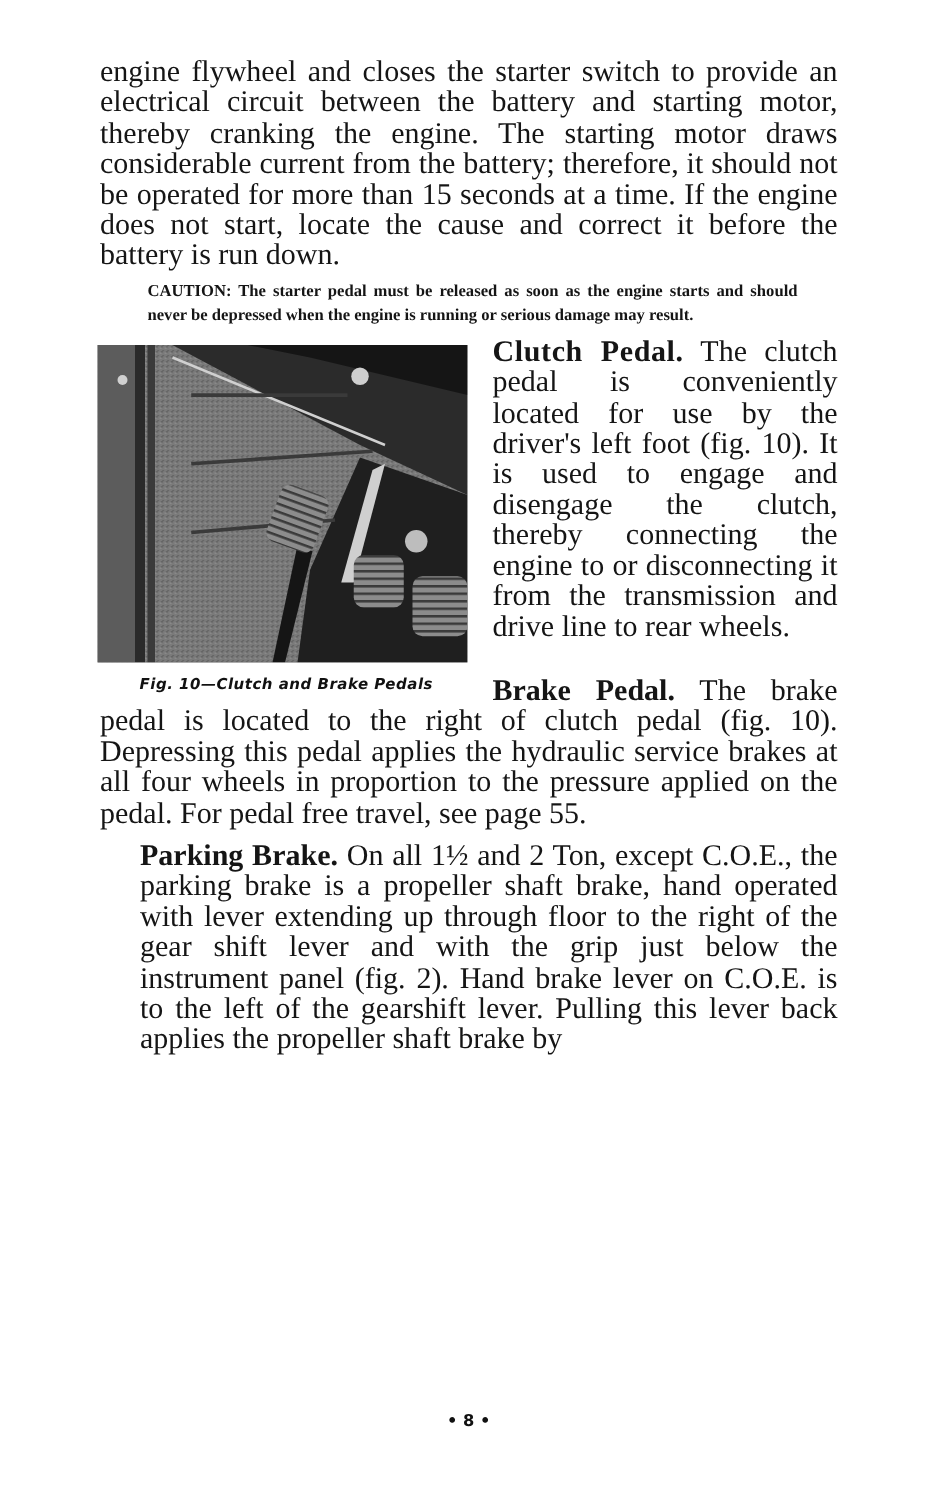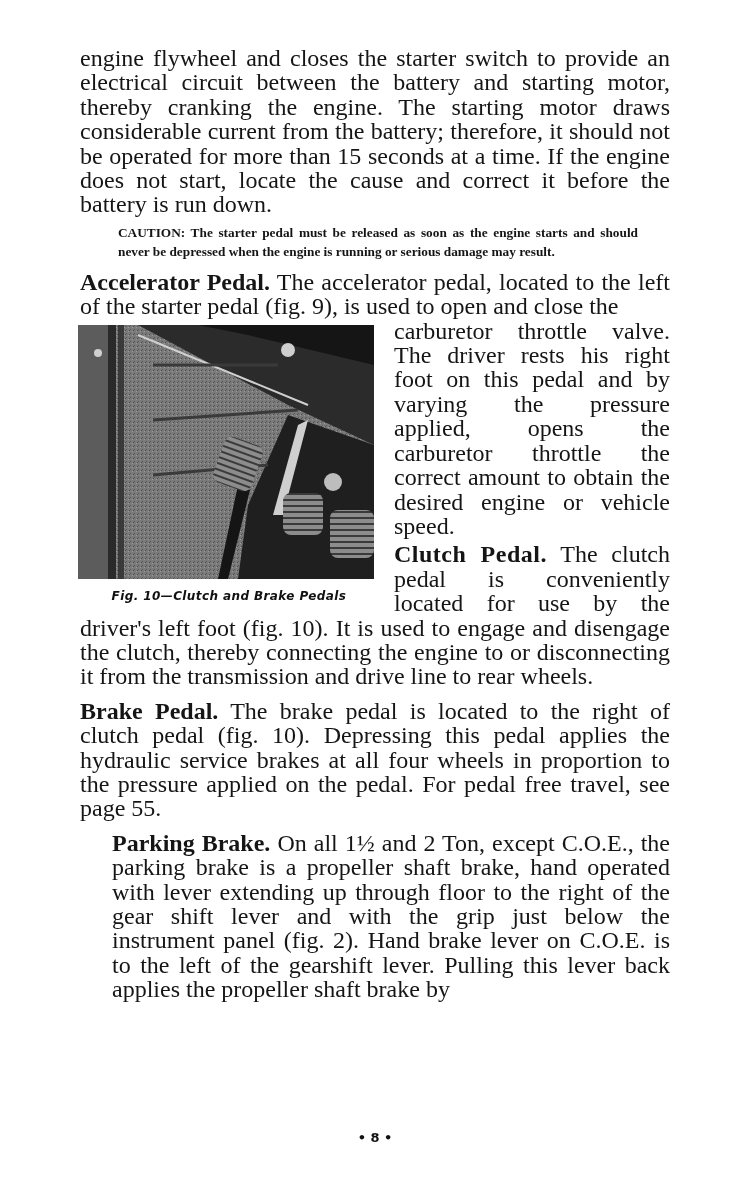--- a/index.html
+++ b/index.html
@@ -20,23 +20,20 @@
   .clutch-lead { font-weight: bold; letter-spacing: 0.5px; }
 </style>
 </head>
 <body>
 
 <div class="page">
   <p class="para">engine flywheel and closes the starter switch to provide an electrical circuit between the battery and starting motor, thereby cranking the engine. The starting motor draws considerable current from the battery; therefore, it should not be operated for more than 15 seconds at a time. If the engine does not start, locate the cause and correct it before the battery is run down.</p>
 
   <p class="note caution">CAUTION: The starter pedal must be released as soon as the engine starts and should never be depressed when the engine is running or serious damage may result.</p>
 
-  <p class="para" style="margin-top:4px;">
-    <span class="lead">Accelerator Pedal.</span><span id="acc-start"> The accelerator pedal, located to the left of the starter pedal (fig. 9), is used to open and close the</span>
-  </p>
 
   <div class="figure">
     <div class="photo">
       <svg width="296" height="254" viewBox="0 0 296 254">
         <defs>
           <pattern id="grain" width="4" height="4" patternUnits="userSpaceOnUse">
             <rect width="4" height="4" fill="#7a7a7a"></rect>
             <rect x="0" y="0" width="1" height="1" fill="#5a5a5a"></rect>
             <rect x="2" y="2" width="1" height="1" fill="#9a9a9a"></rect>
             <rect x="3" y="1" width="1" height="1" fill="#4e4e4e"></rect>
@@ -63,29 +60,28 @@
         <rect x="205" y="168" width="40" height="42" rx="8" fill="url(#ribs)"></rect>
         <rect x="252" y="185" width="44" height="48" rx="8" fill="url(#ribs)"></rect>
         <circle cx="255" cy="157" r="9" fill="#bdbdbd"></circle>
         <circle cx="210" cy="25" r="7" fill="#cfcfcf"></circle>
         <circle cx="20" cy="28" r="4" fill="#d0d0d0"></circle>
       </svg>
     </div>
     <div class="caption">Fig. 10—Clutch and Brake Pedals</div>
   </div>
 
-  <p class="para" id="acc-cont">carburetor throttle valve. The driver rests his right foot on this pedal and by varying the pressure applied, opens the carburetor throttle the correct amount to obtain the desired engine or vehicle speed.</p>
 
   <p class="para" style="margin-top:4px;">
     <span class="clutch-lead">Clutch Pedal.</span><span> The clutch pedal is conveniently located for use by the driver's left foot (fig. 10). It is used to engage and disengage the clutch, thereby connecting the engine to or disconnecting it from the transmission and drive line to rear wheels.</span>
   </p>
 
 
 
-  <p class="para" style="margin-top:10px;">
+  <p class="para" style="margin-top:27px;">
     <span class="lead">Brake Pedal.</span><span> The brake pedal is located to the right of clutch pedal (fig. 10). Depressing this pedal applies the hydraulic service brakes at all four wheels in proportion to the pressure applied on the pedal. For pedal free travel, see page 55.</span>
   </p>
 
   <p class="para" style="margin-top:10px;margin-left:32px;">
     <span class="lead">Parking Brake.</span><span> On all 1½ and 2 Ton, except C.O.E., the parking brake is a propeller shaft brake, hand operated with lever extending up through floor to the right of the gear shift lever and with the grip just below the instrument panel (fig. 2). Hand brake lever on C.O.E. is to the left of the gearshift lever. Pulling this lever back applies the propeller shaft brake by</span>
   </p>
 </div>
 
 <div class="page-number">• 8 •</div>
 

